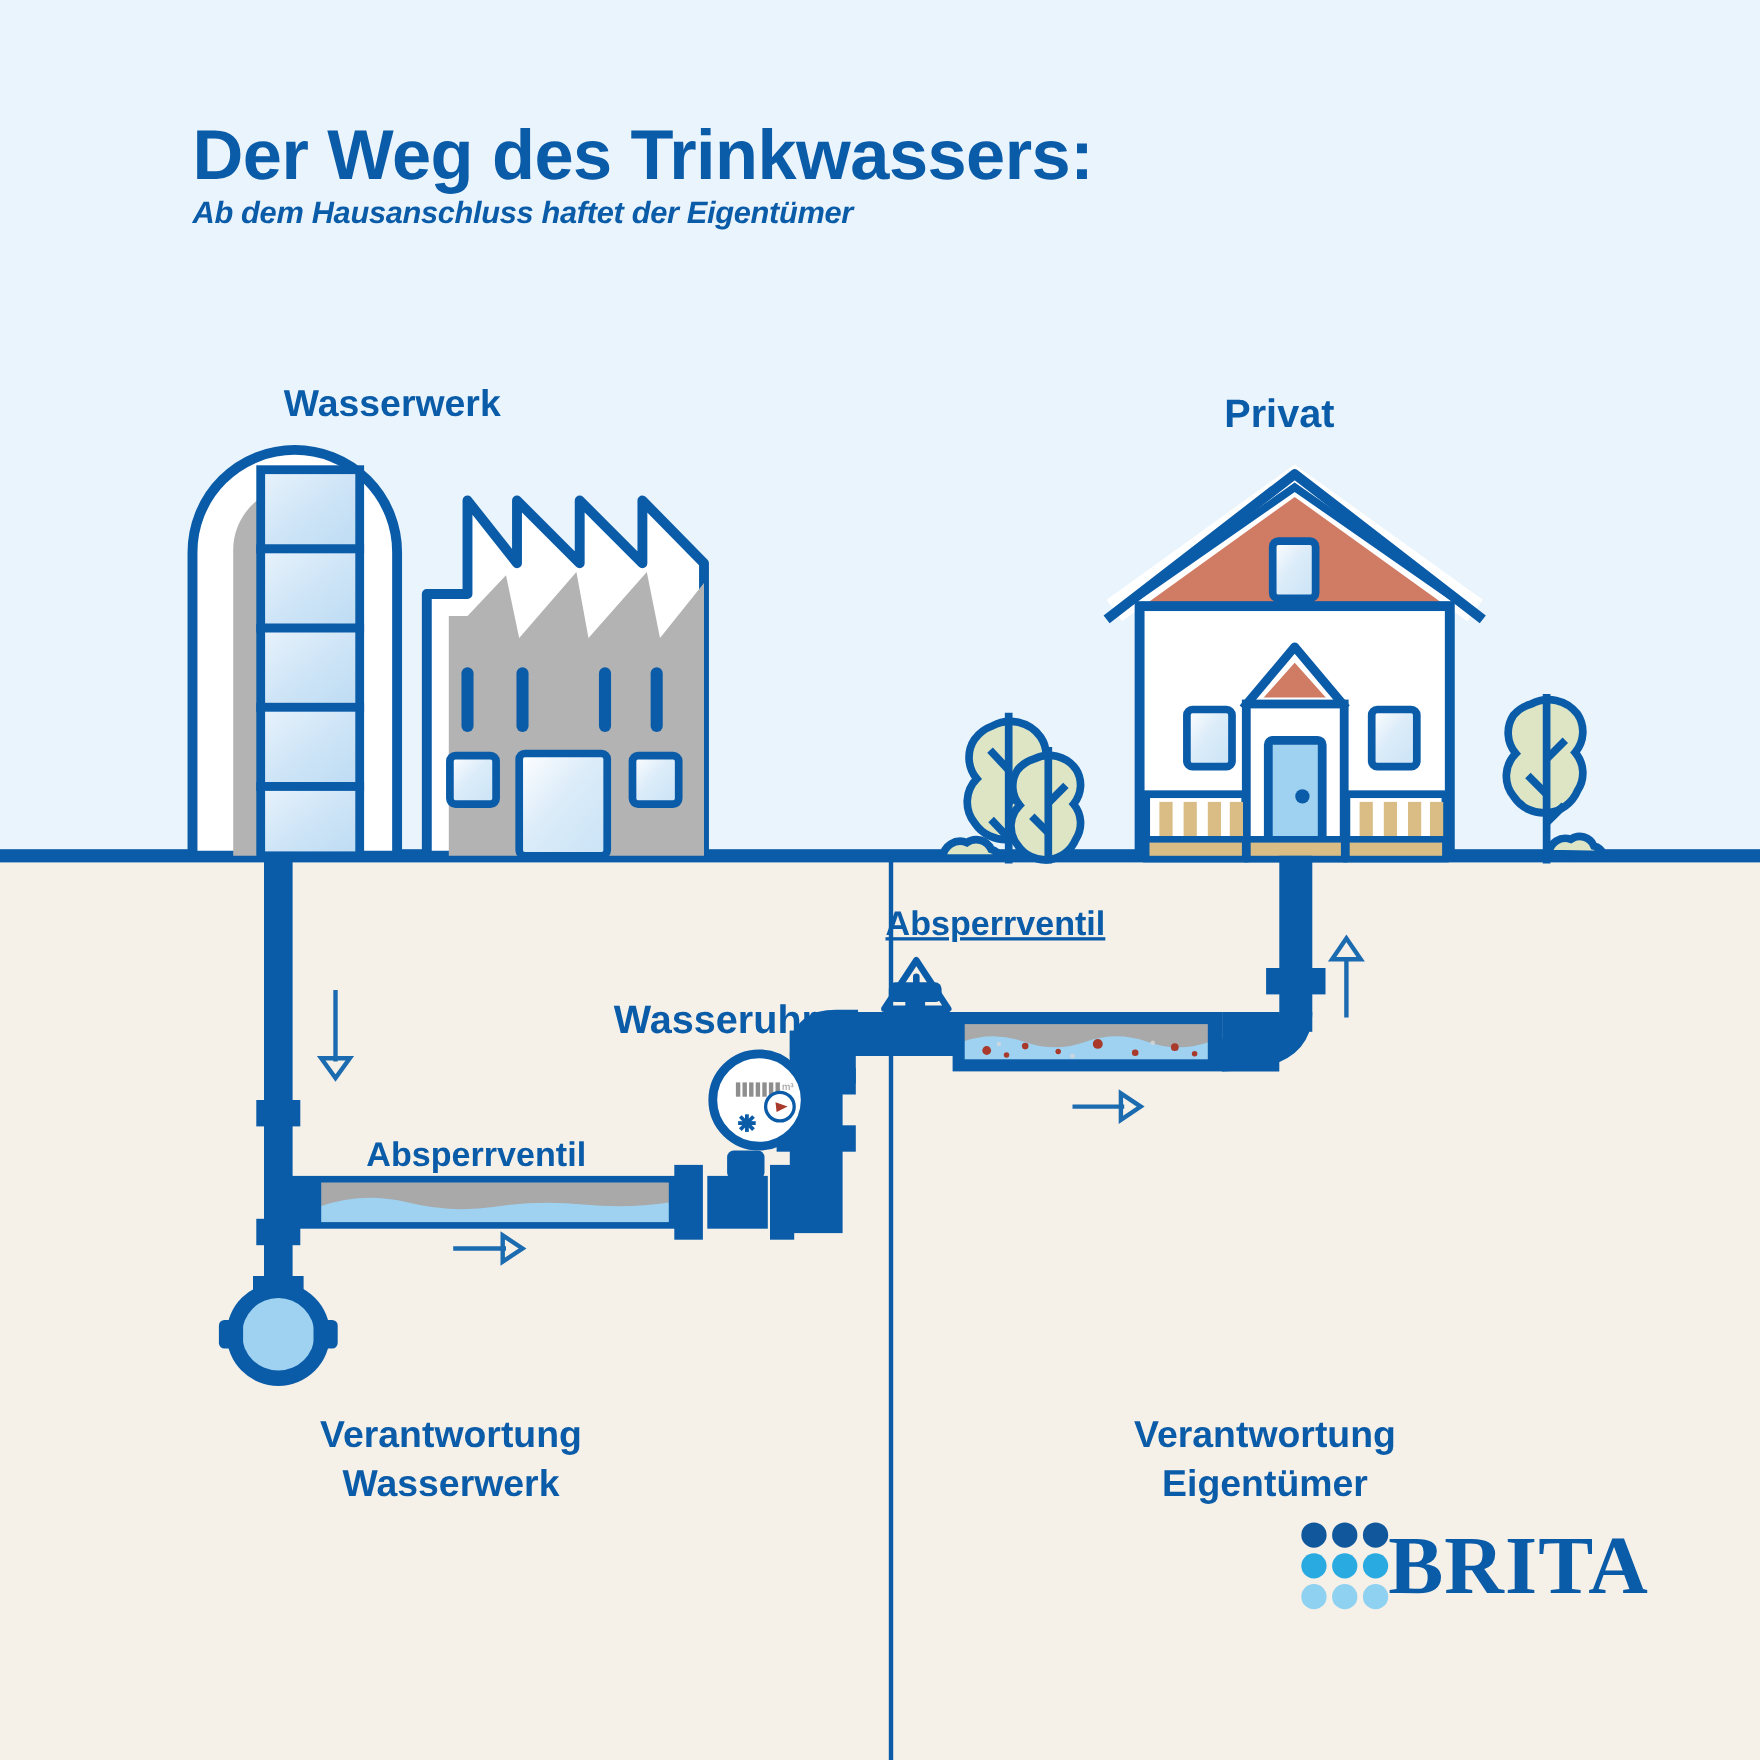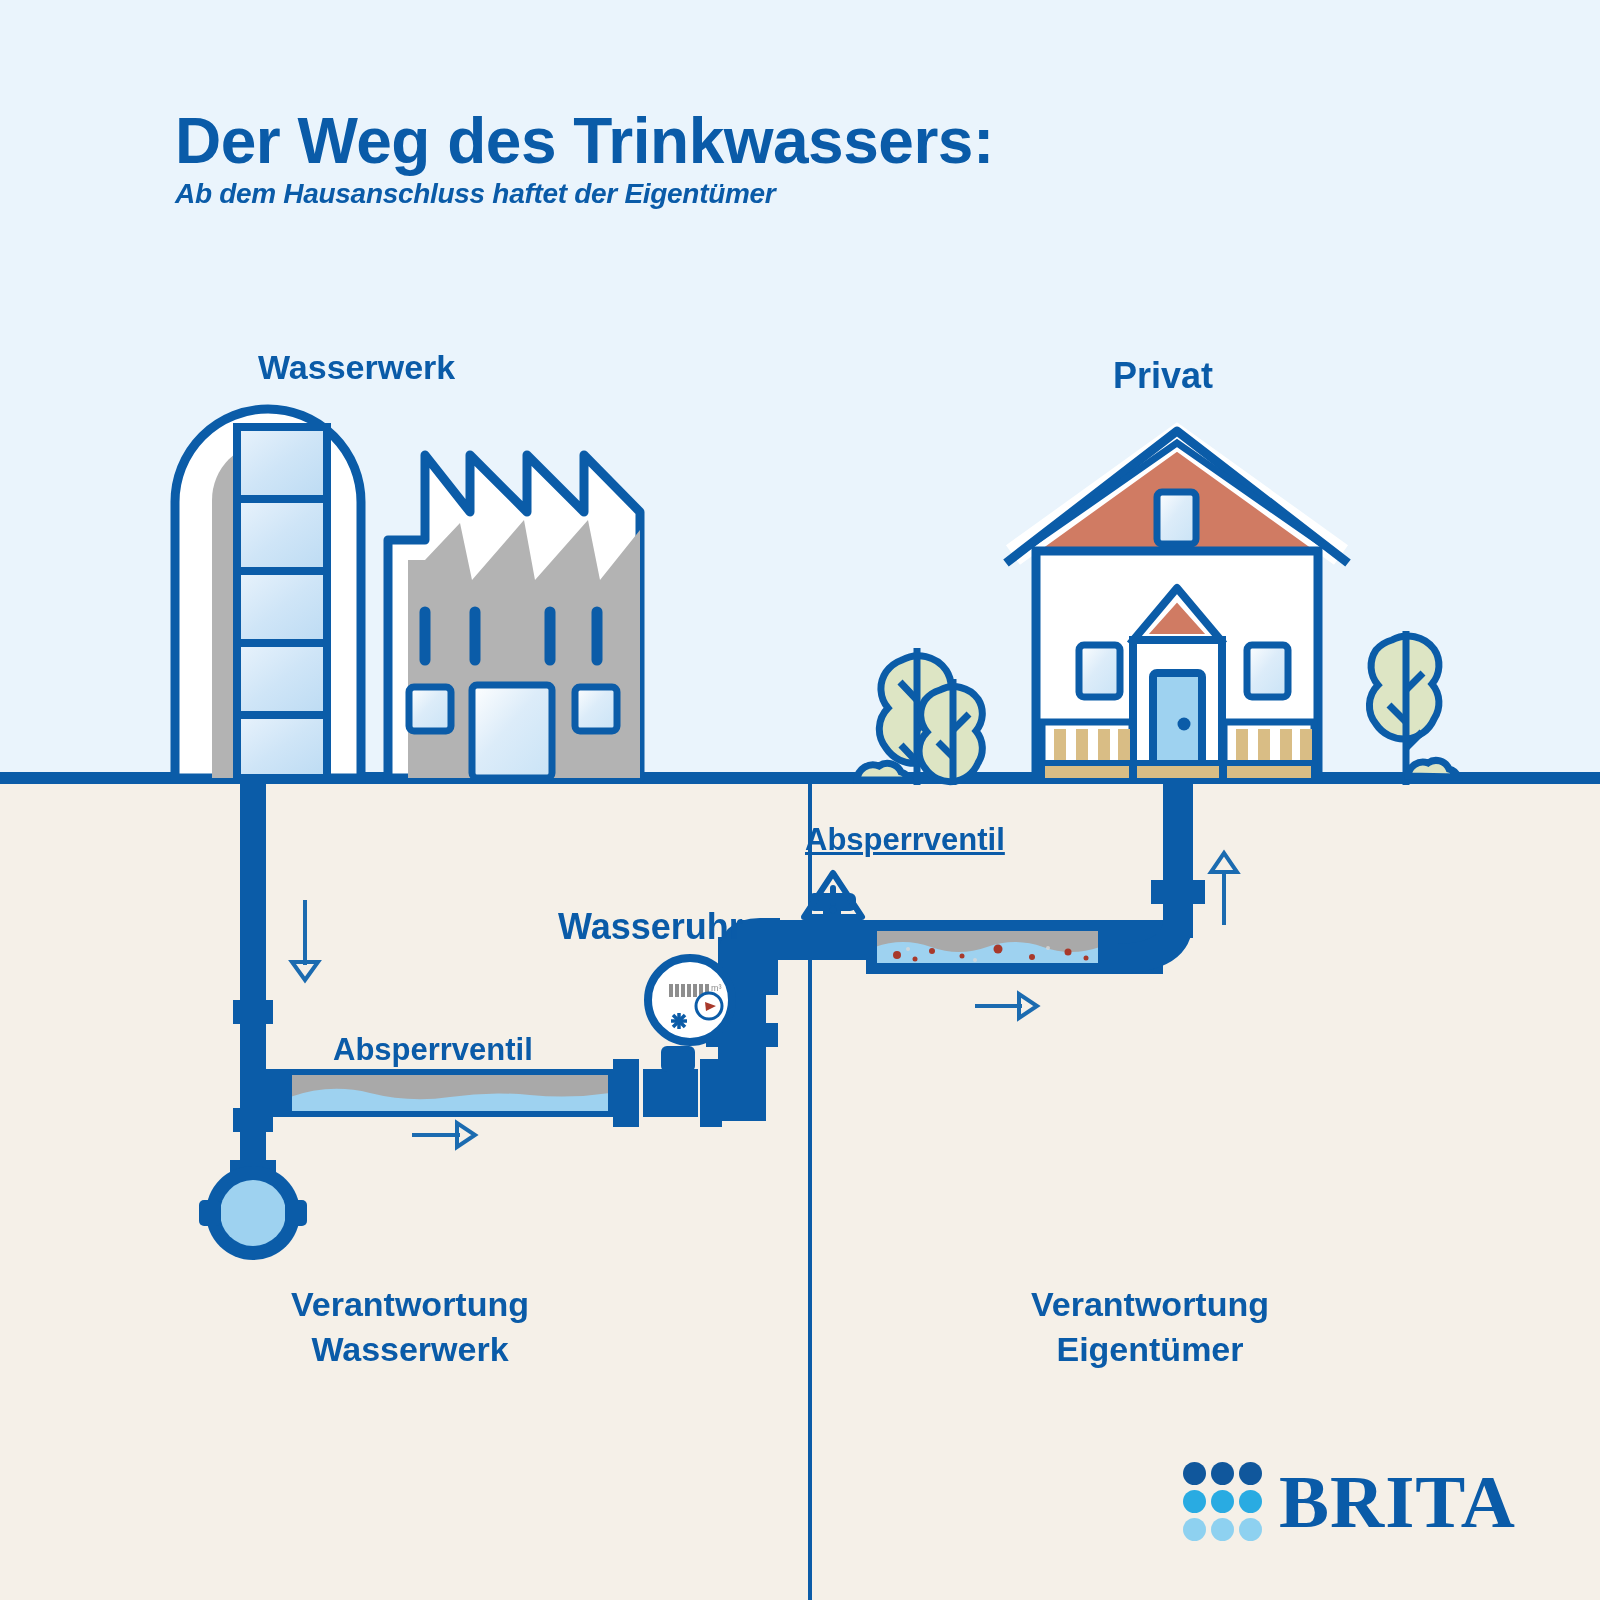--- a/index.html
+++ b/index.html
@@ -16,21 +16,21 @@
   #title2{left:175px;top:178px;font-size:28px;letter-spacing:-.3px;font-style:italic;}
   #lbl-ww{left:258px;top:348px;font-size:34px;}
   #lbl-priv{left:1113px;top:355px;font-size:36px;}
   #lbl-abs{left:805px;top:822px;font-size:31px;text-decoration:underline;}
   #lbl-wu{left:558px;top:906px;font-size:36px;}
   #lbl-ha{left:333px;top:1032px;font-size:31px;}
   #resp-l{position:absolute;left:120px;top:1282px;width:580px;text-align:center;
           font-size:34px;line-height:1.33;color:#0a5ba8;font-weight:bold;}
   #resp-r{position:absolute;left:860px;top:1282px;width:580px;text-align:center;
           font-size:34px;line-height:1.33;color:#0a5ba8;font-weight:bold;}
-  #brita{position:absolute;left:1183px;top:1462px;display:flex;align-items:center;gap:17px;}
+  #brita{position:absolute;left:1183px;top:1384px;display:flex;align-items:center;}
   #dots{display:grid;grid-template-columns:repeat(3,23px);grid-template-rows:repeat(3,23px);gap:5px;}
   #dots i{display:block;width:23px;height:23px;border-radius:50%;}
   #brita-word{font-family:"Liberation Serif", serif;font-size:75px;font-weight:bold;
               color:#0a5ba8;letter-spacing:1px;line-height:1;}
 </style>
 </head>
 <body>
 
 <div id="stage">
 

